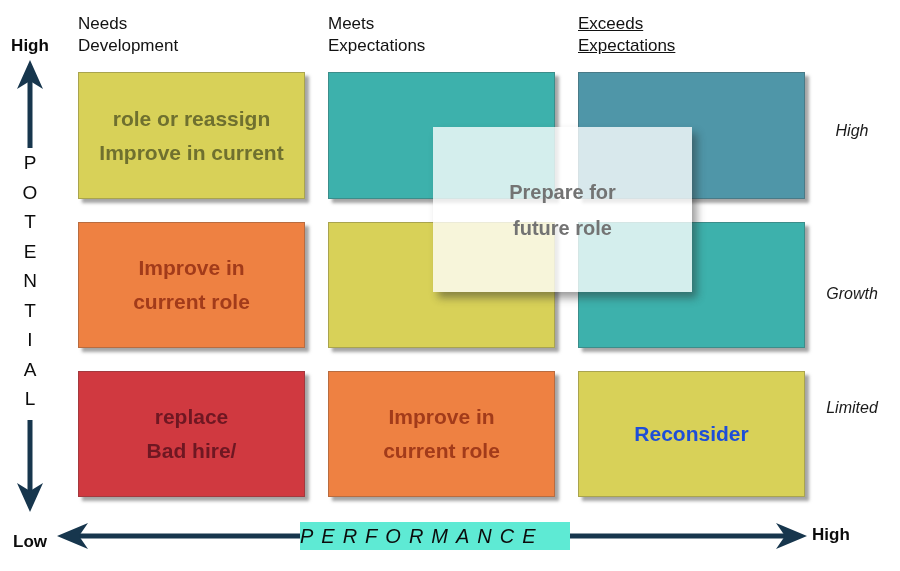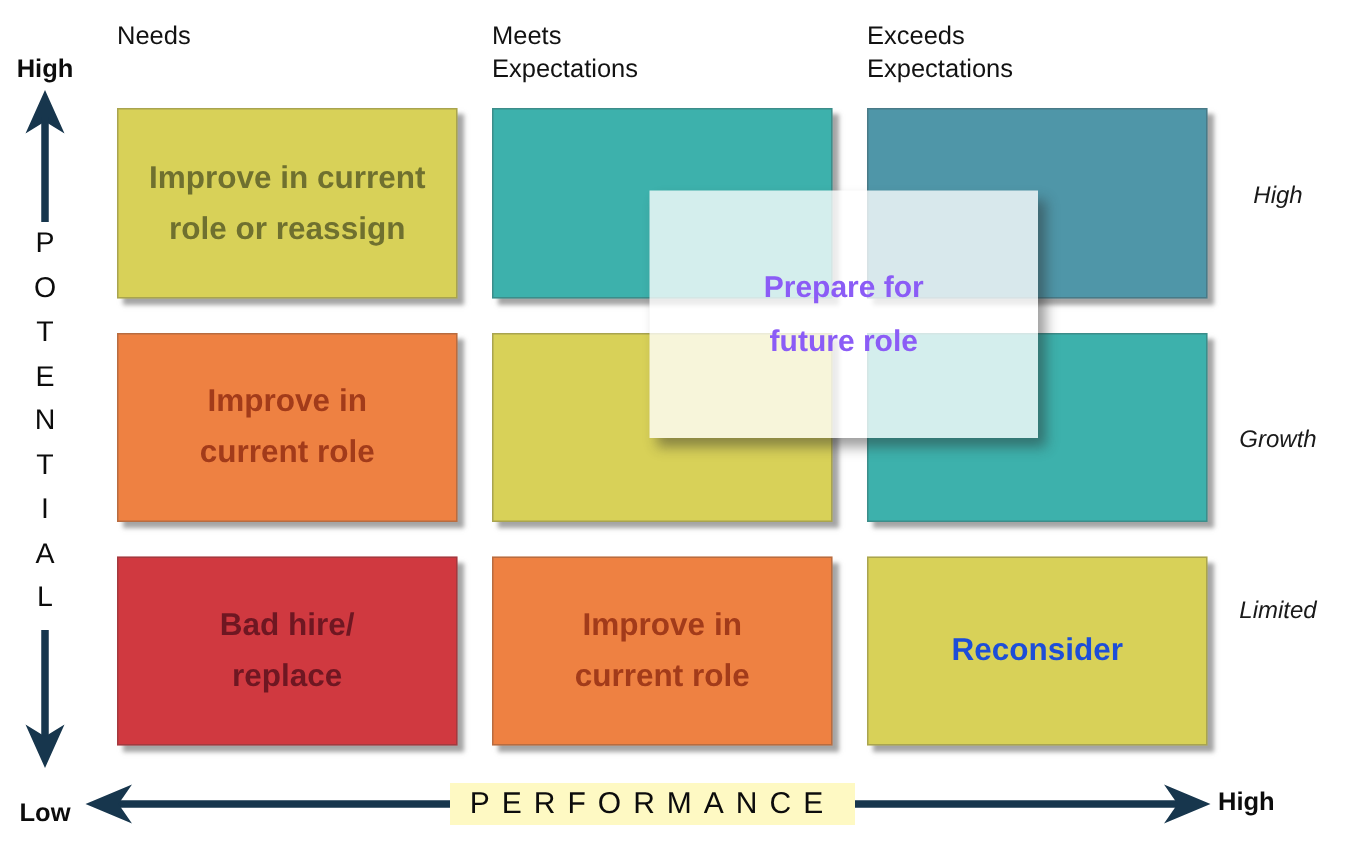--- a/index.html
+++ b/index.html
@@ -16,21 +16,21 @@
   .col-header {
     position: absolute;
     top: 13px;
     width: 227px;
     font-size: 17px;
     line-height: 22px;
     color: #121212;
   }
   #col-h0 { left: 78px; }
   #col-h1 { left: 328px; }
-  #col-h2 { left: 578px; }
+  #col-h2 { left: 578px; text-decoration: underline; }
 
   
   #grid {
     position: absolute;
     left: 78px;
     top: 72px;
     display: grid;
     grid-template-columns: 227px 227px 227px;
     grid-template-rows: 127px 126px 126px;
     column-gap: 23px;
@@ -100,26 +100,27 @@
 
   
   #x-arrow { position: absolute; left: 56px; top: 522px; }
   #x-axis-word {
     position: absolute;
     left: 300px;
     top: 522px;
     width: 270px;
     height: 28px;
     line-height: 28px;
-    text-align: center;
-    background: #fef9c3;
+    text-align: left;
+    background: #5eead4;
     font-size: 20px;
     letter-spacing: 8px;
     color: #0c0c0c;
     z-index: 2;
+    font-style: italic;
   }
 
   
   #overlay-card {
     position: absolute;
     left: 433px;
     top: 127px;
     width: 259px;
     height: 165px;
     box-shadow: 5px 6px 8px rgba(40,40,40,0.45);
@@ -127,48 +128,49 @@
     flex-direction: column;
     align-items: center;
     justify-content: center;
     z-index: 5;
   }
   #overlay-card .ol {
     display: block;
     font-weight: bold;
     font-size: 20px;
     line-height: 36px;
-    color: #8b5cf6;
+    color: #737373;
     text-align: center;
   }
 
   .arrow-fill { fill: var(--axis-arrow, #17364d); }
 </style>
 </head>
 <body>
 
 <div id="stage">
 
   <div class="col-header" id="col-h0">
     <span class="cl">Needs</span>
+    <span class="cl">Development</span>
   </div>
   <div class="col-header" id="col-h1">
     <span class="cl">Meets</span>
     <span class="cl">Expectations</span>
   </div>
   <div class="col-header" id="col-h2">
     <span class="cl">Exceeds</span>
     <span class="cl">Expectations</span>
   </div>
 
   <div id="grid">
     <div class="cell" style="background-color: rgb(216, 209, 88);">
       <div class="cell-text" style="color: rgb(111, 112, 47);">
+        <span class="cl">role or reassign</span>
         <span class="cl">Improve in current</span>
-        <span class="cl">role or reassign</span>
       </div>
     </div>
     <div class="cell" style="background-color: rgb(61, 177, 172);">
       <div class="cell-text" style="color: rgb(10, 10, 10);">
         
         
       </div>
     </div>
     <div class="cell" style="background-color: rgb(79, 150, 168);">
       <div class="cell-text" style="color: rgb(10, 10, 10);">
@@ -189,22 +191,22 @@
       </div>
     </div>
     <div class="cell" style="background-color: rgb(61, 177, 172);">
       <div class="cell-text" style="color: rgb(10, 10, 10);">
         
         
       </div>
     </div>
     <div class="cell" style="background-color: rgb(208, 57, 64);">
       <div class="cell-text" style="color: rgb(110, 23, 34);">
+        <span class="cl">replace</span>
         <span class="cl">Bad hire/</span>
-        <span class="cl">replace</span>
       </div>
     </div>
     <div class="cell" style="background-color: rgb(238, 129, 66);">
       <div class="cell-text" style="color: rgb(162, 59, 26);">
         <span class="cl">Improve in</span>
         <span class="cl">current role</span>
       </div>
     </div>
     <div class="cell" style="background-color: rgb(216, 209, 88);">
       <div class="cell-text" style="color: #1d4ed8;">

